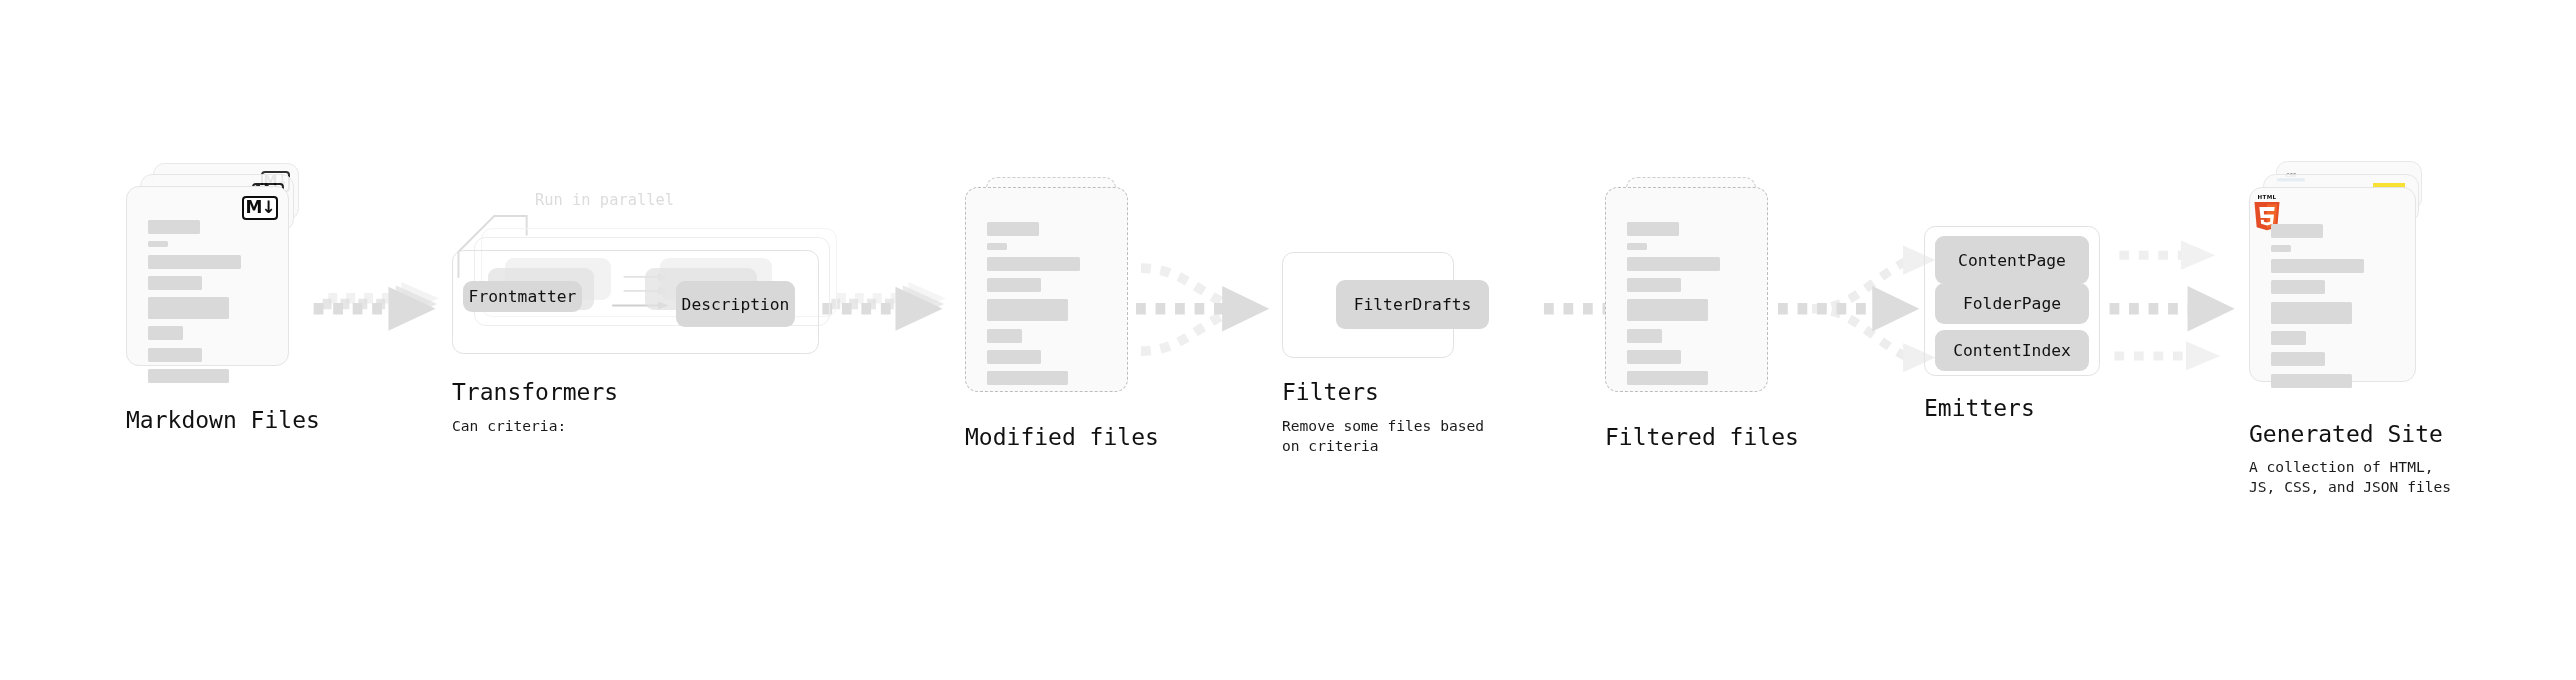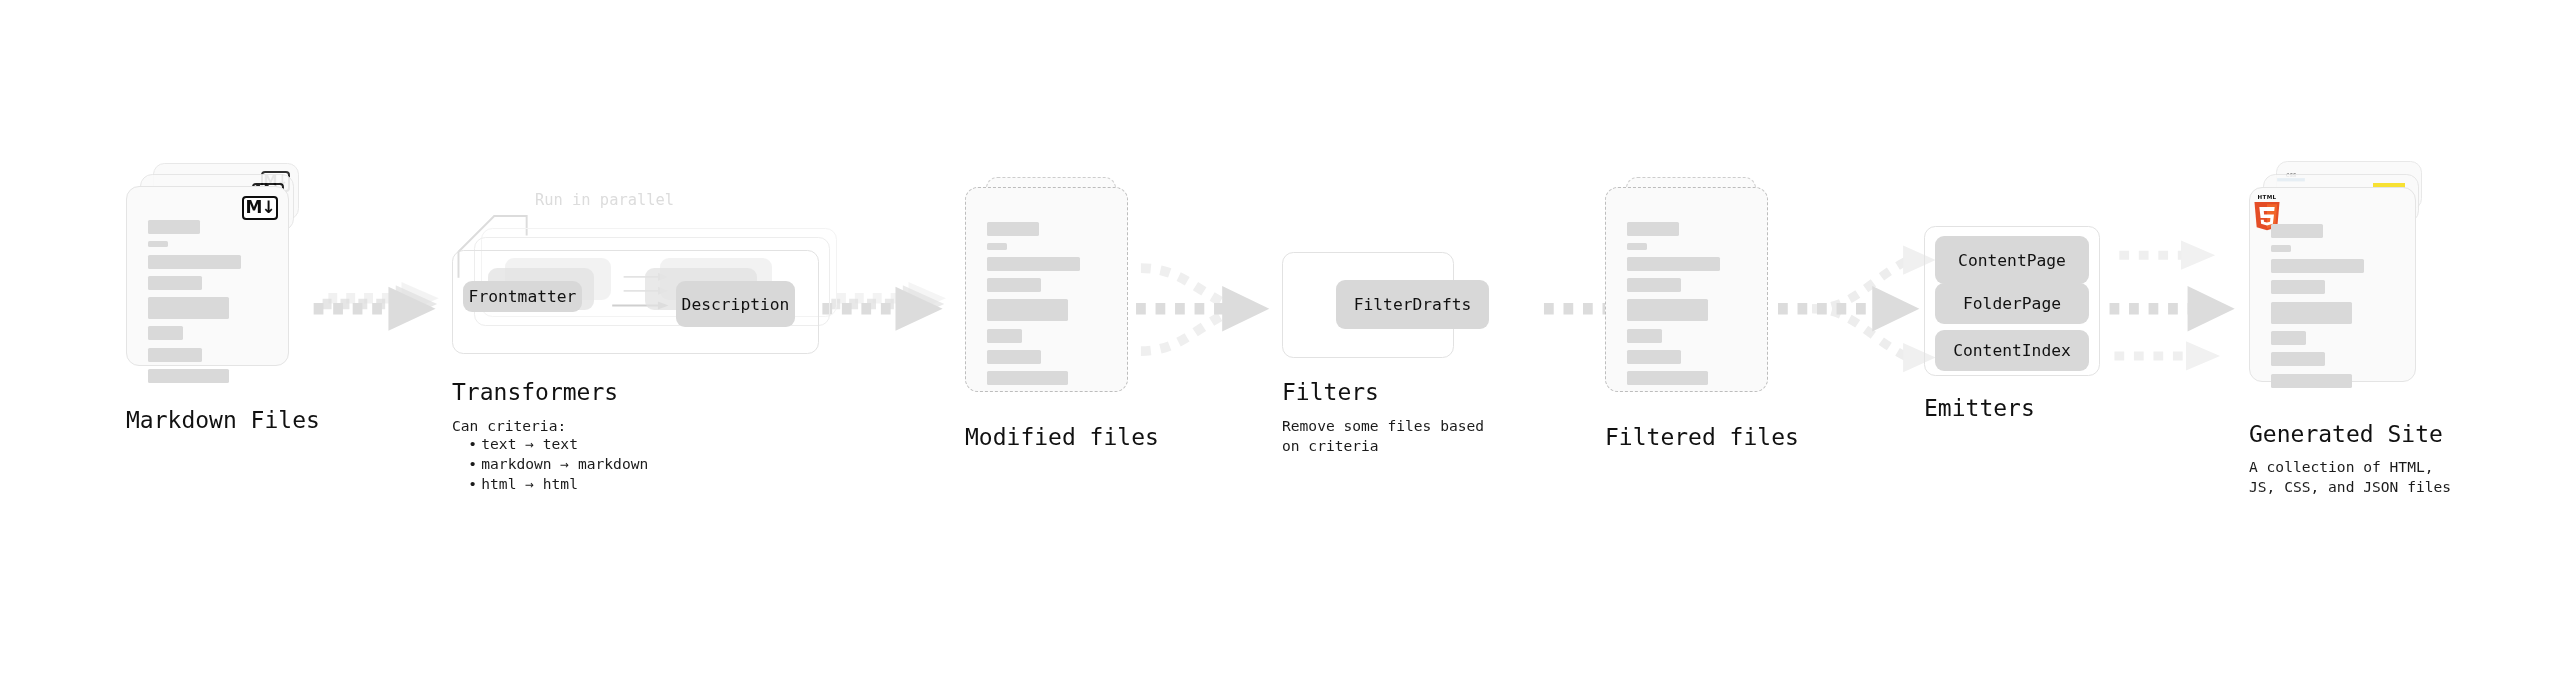--- a/index.html
+++ b/index.html
@@ -227,27 +227,20 @@
   </div>
 
   <div class="pill g2" style="left:660px;top:258px;width:112px;height:42px;"></div>
   <div class="pill g1" style="left:645px;top:268px;width:112px;height:42px;"></div>
   <div class="pill" style="left:676px;top:281px;width:119px;height:46px;">
     <span>Description</span>
   </div>
 
   <div class="title" style="left:452px;top:379px;">Transformers</div>
   <div class="sub" style="left:452px;top:416px;">Can criteria:</div>
-  <div class="sub ul" style="left:465px;top:434px;">
-    <ul>
-      <li>text → text</li>
-      <li>markdown → markdown</li>
-      <li>html → html</li>
-    </ul>
-  </div>
 
   <div class="doc-stack" style="left:965px;top:177px;width:187px;height:244px;">
     <div class="doc dashed" style="left:21px;top:0px;width:130px;height:41px;border-radius:11.4px;opacity:.75;"></div>
     <div class="doc dashed" style="left:0px;top:9.8px;width:163px;height:205px;">
       <div class="doc-inner" style="top:34px;">
         <div class="sk" style="width:52px;height:14px;"></div>
         <div class="sk" style="width:19.5px;height:6.5px;"></div>
         <div class="sk" style="width:93px;height:14px;"></div>
         <div class="sk" style="width:54px;height:14px;"></div>
         <div class="sk" style="width:81px;height:22px;"></div>

